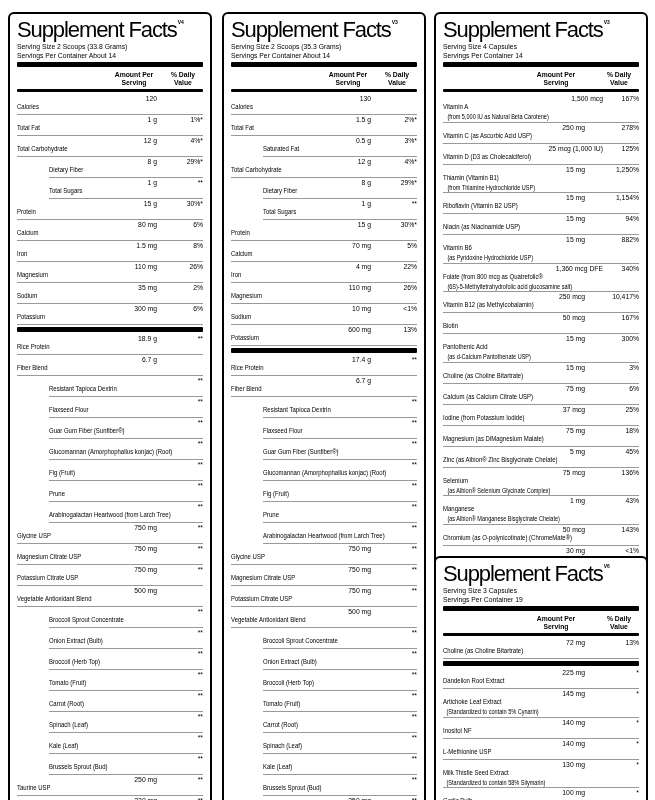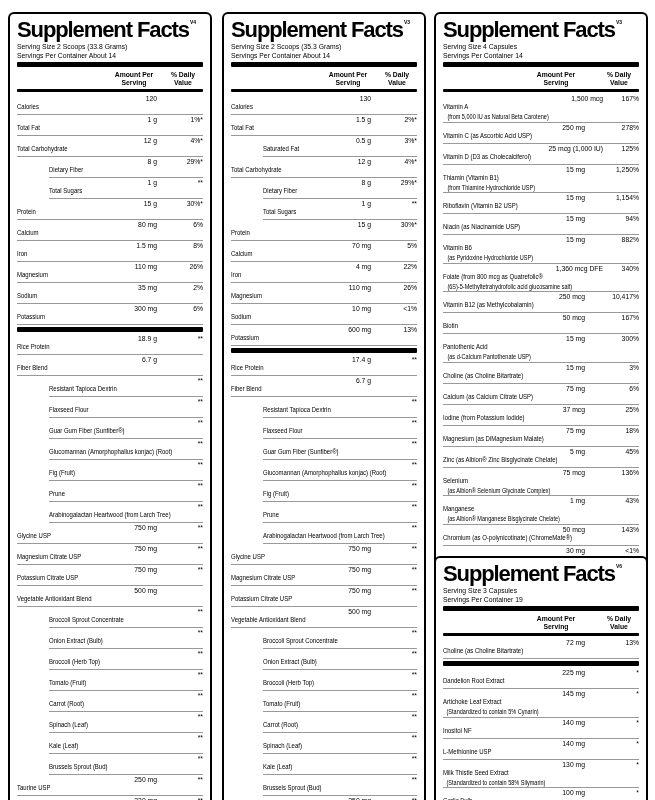--- a/index.html
+++ b/index.html
@@ -6,21 +6,21 @@
   #page{position:relative;width:655px;height:800px;background:#ffffff;overflow:hidden;
         font-family:"Liberation Sans",sans-serif;color:#000;}
   .group{position:absolute;}
   .g-core-support-vanilla{left:8px;top:12px;width:204px;}
   .g-core-support-chocolate{left:222px;top:12px;width:204px;}
   .g-mitocore{left:434px;top:12px;width:214px;}
   .g-phytocore{left:434px;top:556px;width:214px;}
 
   .facts{border:2px solid #000;border-radius:6px;padding:4px 7px 6px;background:#fff;}
   .title-row{display:flex;align-items:flex-start;margin:1px 0 2px;}
-  .title{font-weight:bold;font-size:22px;line-height:22px;letter-spacing:-1.1px;white-space:nowrap;}
+  .title{font-weight:normal;font-size:22px;line-height:22px;letter-spacing:-1.1px;white-space:nowrap;}
   .version{font-size:5px;font-weight:bold;margin-left:1px;line-height:6px;}
   .serving{font-size:6.8px;line-height:8.5px;}
   .bar{height:5px;background:#000;margin:2px 0;border-radius:1px;}
   .bar.med{height:3px;}
   .col-head{display:flex;align-items:flex-end;font-weight:bold;font-size:6.8px;line-height:7.5px;
             padding:2px 0 1px;}
   .spacer{flex:1;}
   .amt-head{width:58px;text-align:center;white-space:pre-line;}
   .dv-head{width:40px;text-align:center;white-space:pre-line;}
   .g-mitocore .amt-head,.g-phytocore .amt-head{margin-right:14px;}

